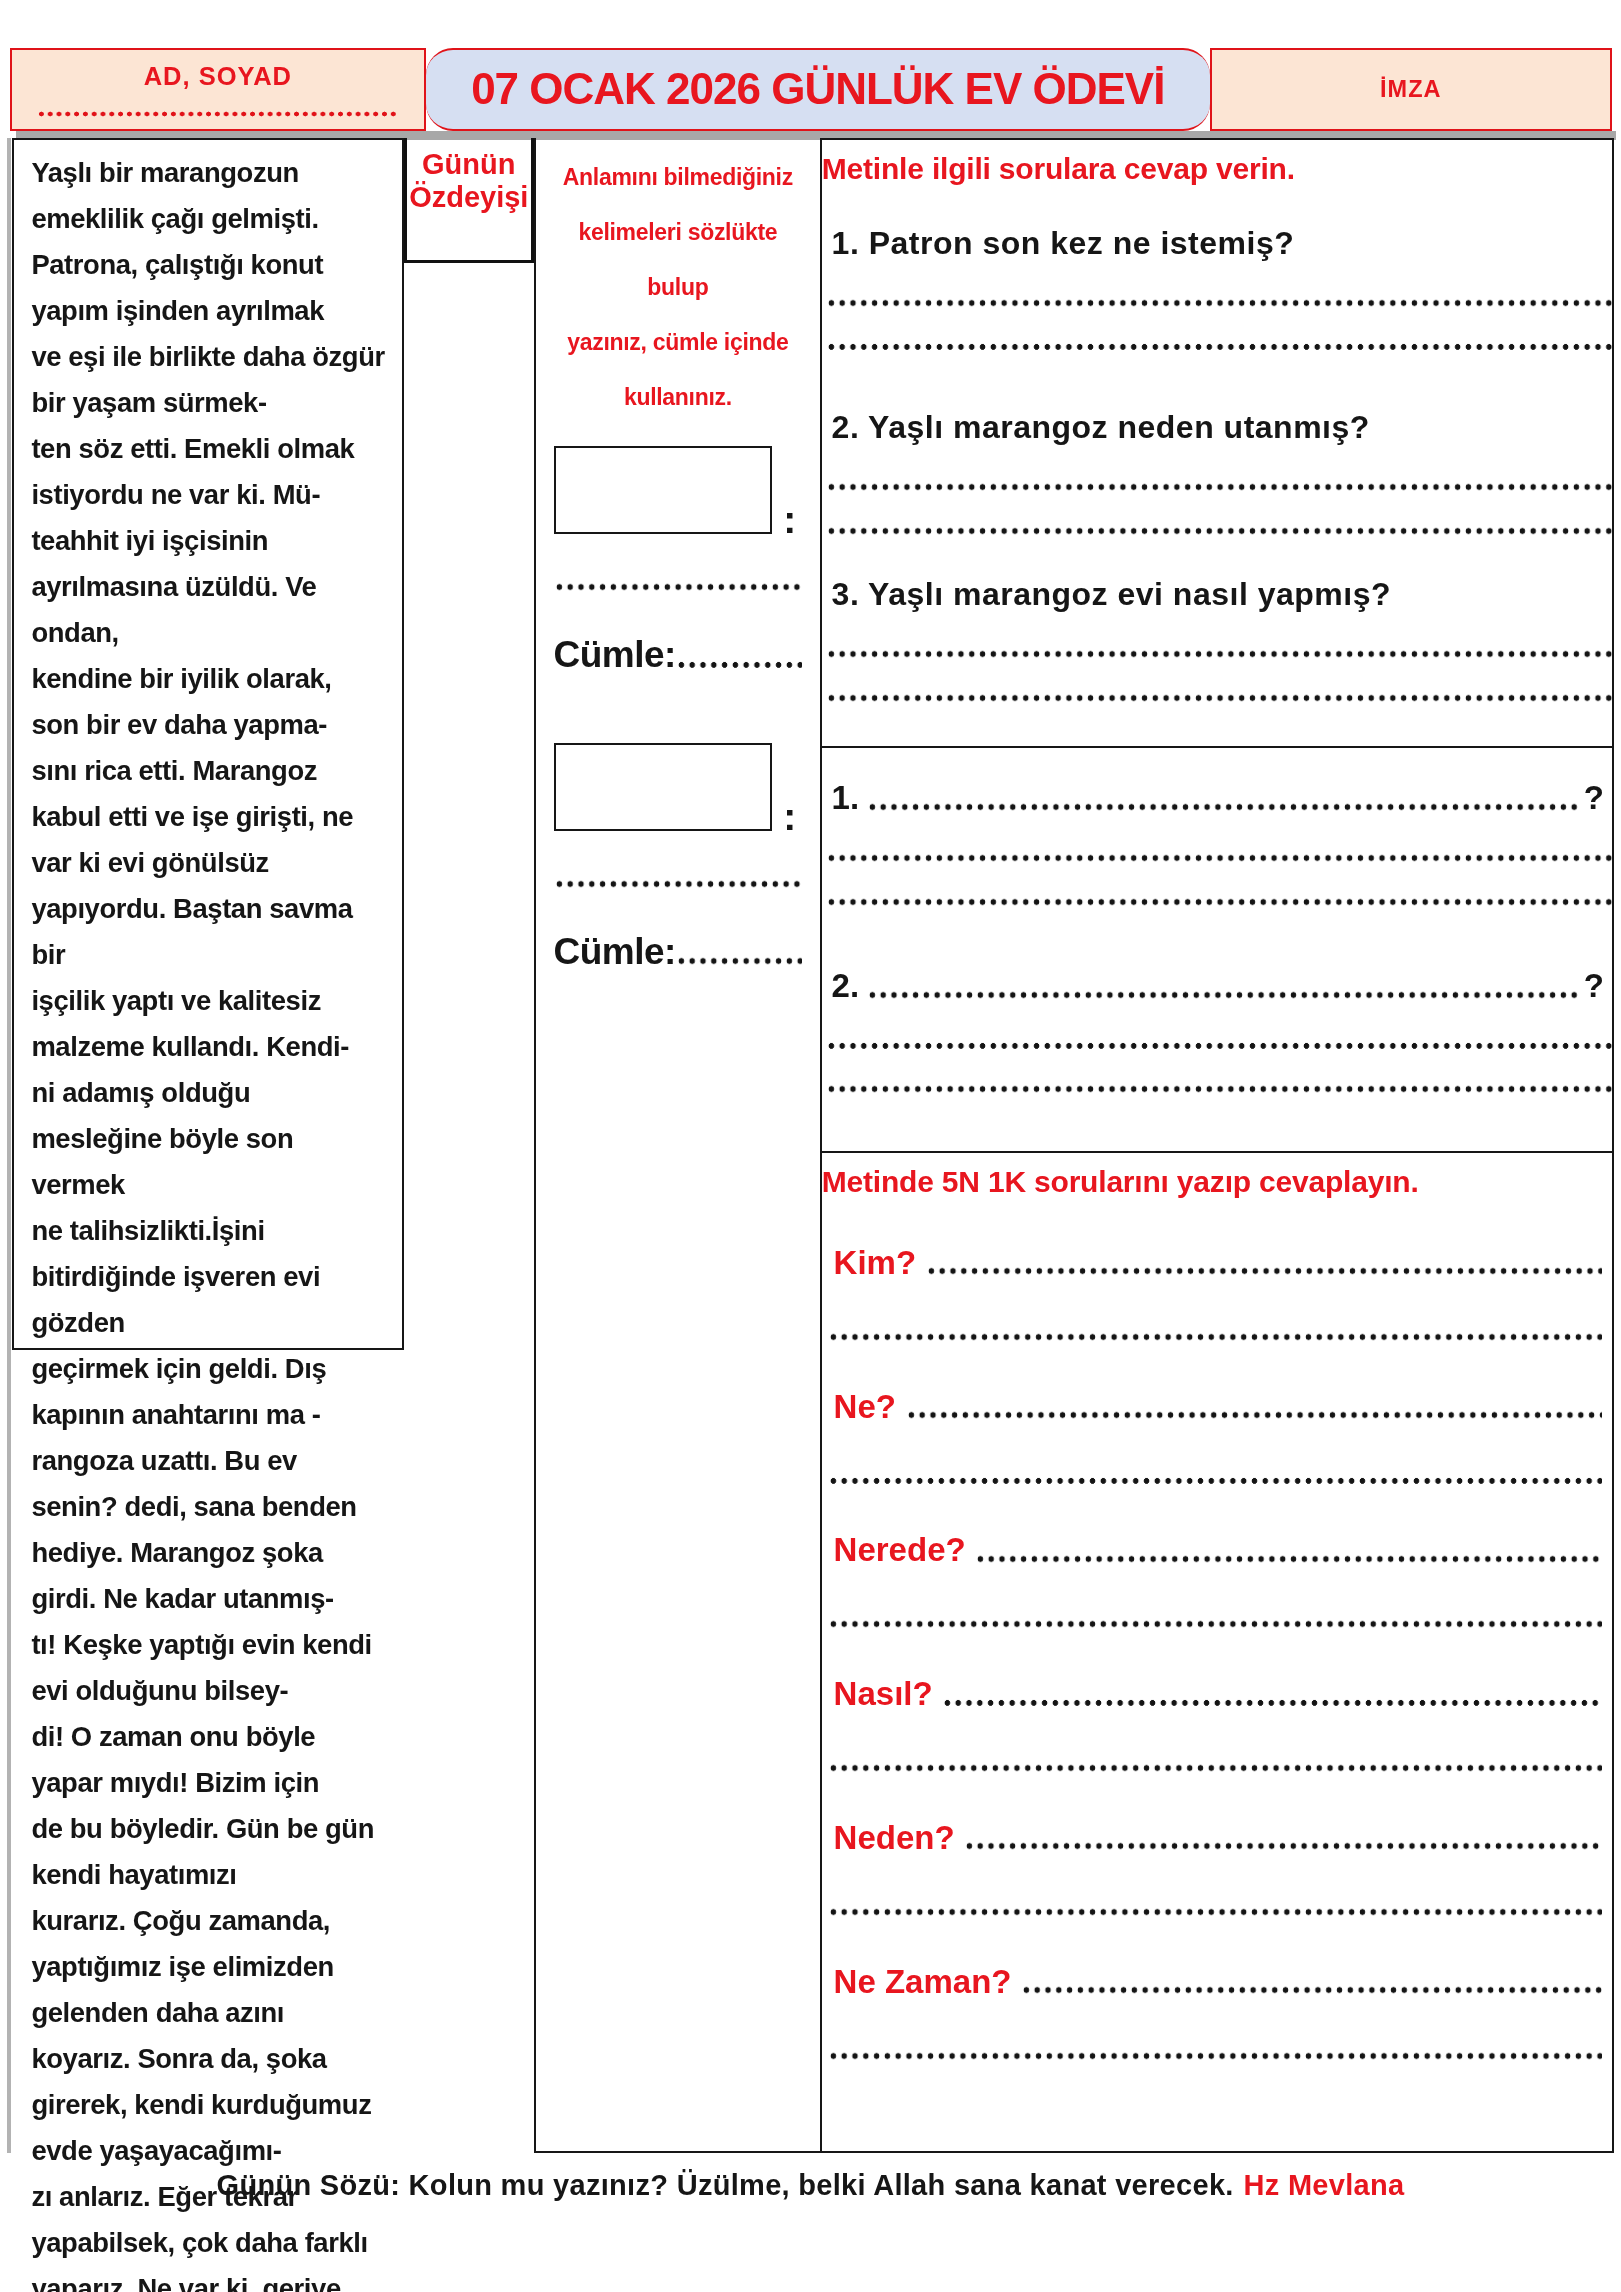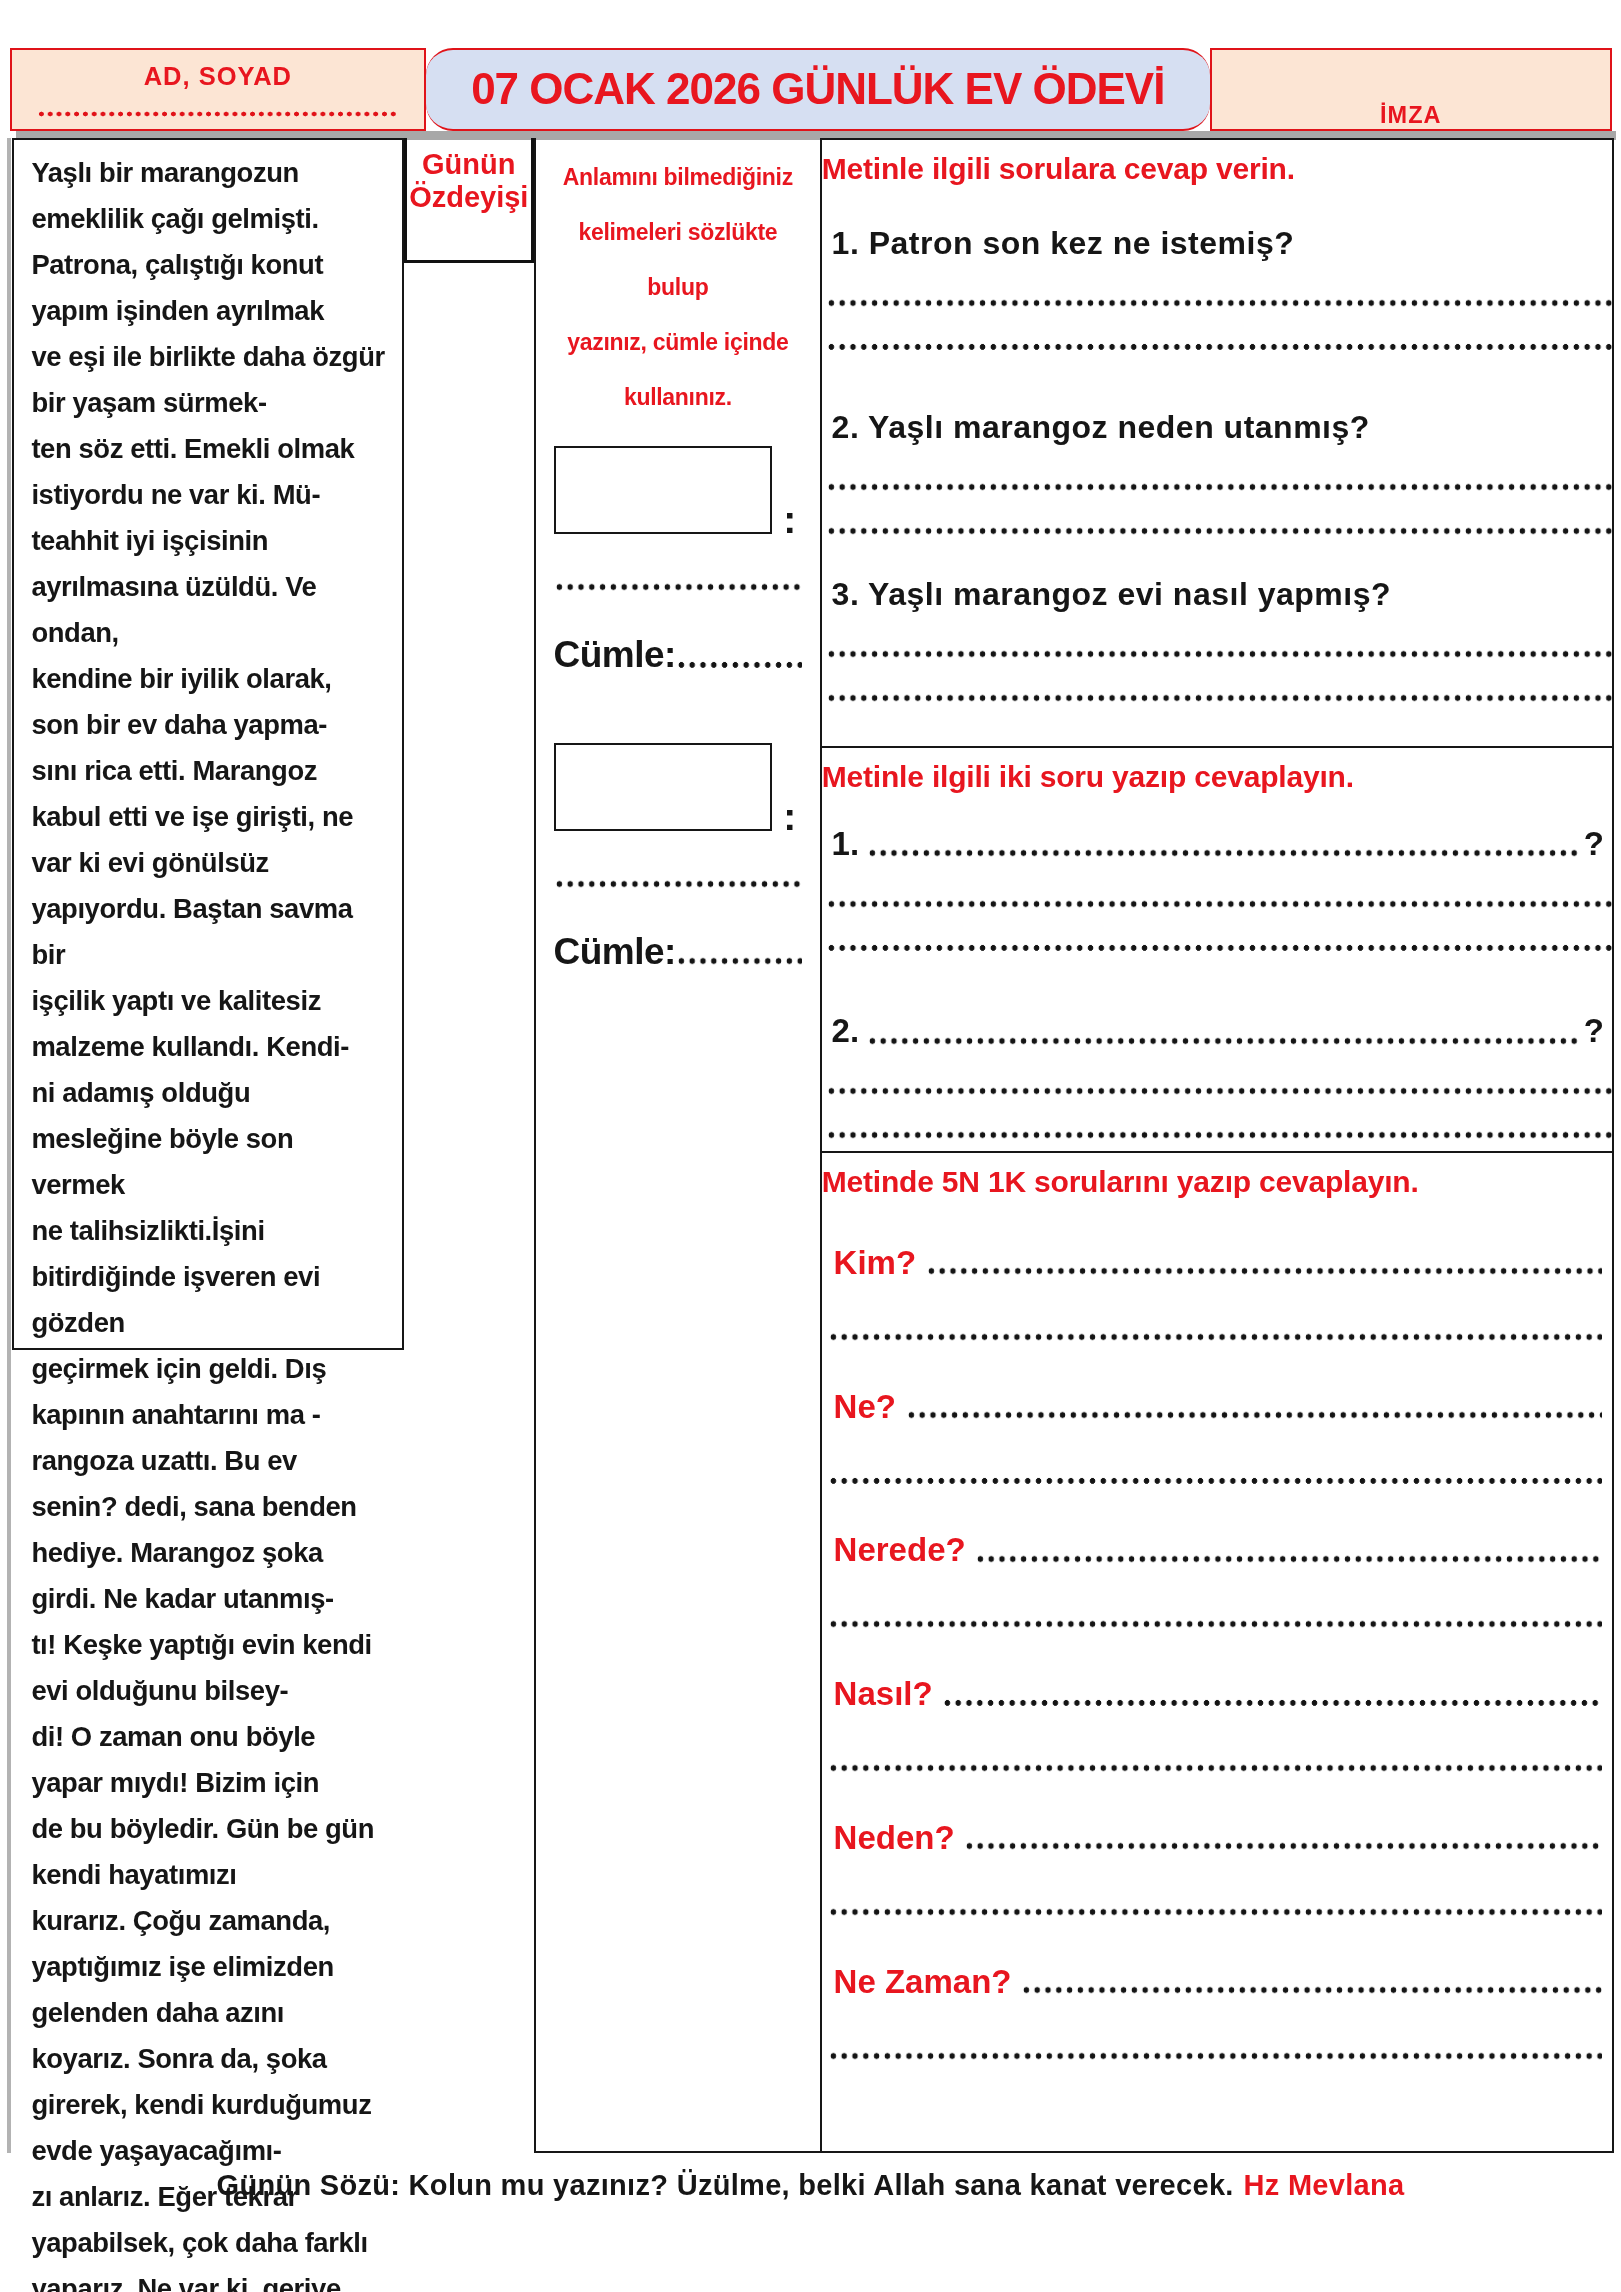--- a/index.html
+++ b/index.html
@@ -16,21 +16,21 @@
     font-family:"Liberation Sans",sans-serif;font-weight:700;color:var(--ink);margin-top:40px;
   }
   
   .header{position:absolute;left:9.8px;top:7.8px;width:1602px;height:83px;display:flex;}
   .hcell{border:2.9px solid #e01319;height:100%;}
   .name-cell{width:416px;background:var(--peach);display:flex;flex-direction:column;justify-content:space-between;padding:11.8px 25.5px 9.8px;}
   .name-label{color:var(--red);font-size:25.5px;text-align:center;letter-spacing:1px;}
   .red-dots{height:9.8px;background-image:radial-gradient(circle,#e11319 2.2px,transparent 2.6px);background-size:8.8px 9.8px;background-repeat:repeat-x;background-position:0 50%;}
   .title-cell{width:784px;background:var(--blue);display:flex;align-items:center;justify-content:center;border-left:none;border-right:none;border-radius:27px;}
   .page-title{color:var(--red);font-size:44px;white-space:nowrap;letter-spacing:-1px;}
-  .imza-cell{width:402px;background:var(--peach);display:flex;justify-content:center;padding-top:26px;align-items:flex-end;}
+  .imza-cell{width:402px;background:var(--peach);display:flex;justify-content:center;padding-top:26px;}
   .imza-label{color:var(--red);font-size:23.5px;letter-spacing:1px;}
   .header-shadow{position:absolute;left:15.7px;top:91px;width:1600px;height:8.8px;background:var(--grey);}
   .left-shadow{position:absolute;left:6.9px;top:98px;width:3.9px;height:2015px;background:#b3b3b3;}
   
   .content{position:absolute;left:11.8px;top:98px;width:1602px;height:2015px;display:flex;}
   .col.left{width:810px;display:flex;flex-direction:row;}
   .col.right{flex:1;border:2.9px solid var(--ink);border-left:none;display:flex;flex-direction:column;}
   
   .reading-box{height:1212px;border:2.9px solid var(--ink);padding:9.8px 15.7px 0 17.6px;}
   .reading{white-space:pre-line;font-size:27.4px;line-height:46px;letter-spacing:-0.4px;}
@@ -162,21 +162,20 @@
         <div class="dots ans ans2"></div>
         <div class="question q-gap">2. Yaşlı marangoz neden utanmış?</div>
         <div class="dots ans"></div>
         <div class="dots ans ans2"></div>
         <div class="question">3. Yaşlı marangoz evi nasıl yapmış?</div>
         <div class="dots ans"></div>
         <div class="dots ans ans2"></div>
       </div>
 
       <div class="sec sec-b">
-        <div class="sec-title">Metinle ilgili iki soru yazıp cevaplayın.</div>
         <div class="numrow">
           <span>1.</span>
           <div class="fill dots"></div>
           <span>?</span>
         </div>
         <div class="dots ans"></div>
         <div class="dots ans ans2"></div>
         <div class="numrow numrow-gap">
           <span>2.</span>
           <div class="fill dots"></div>

